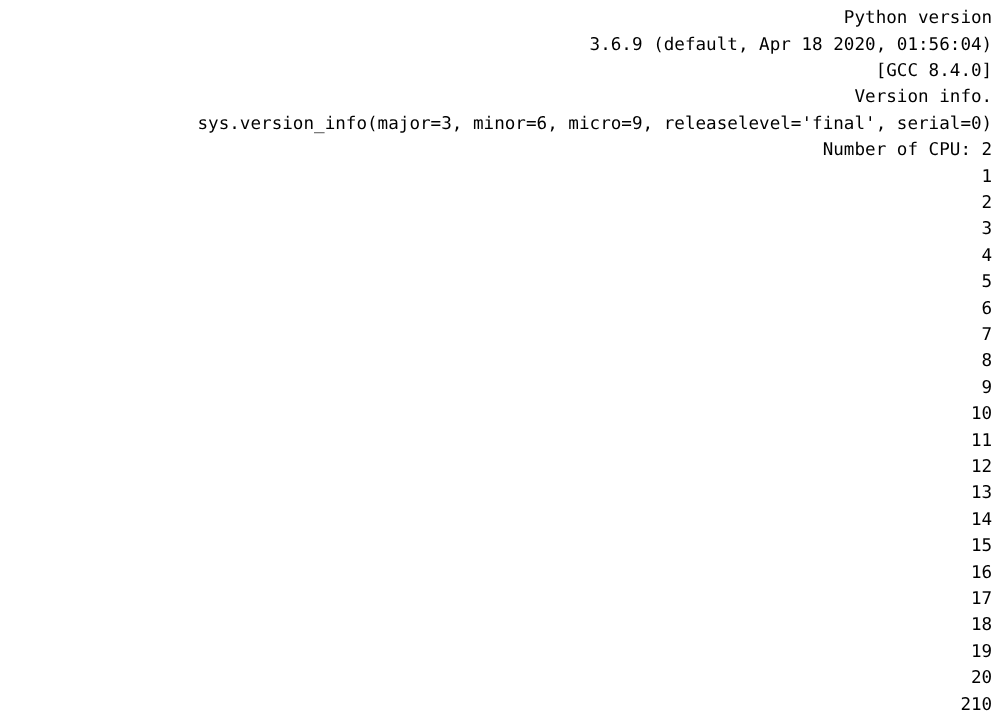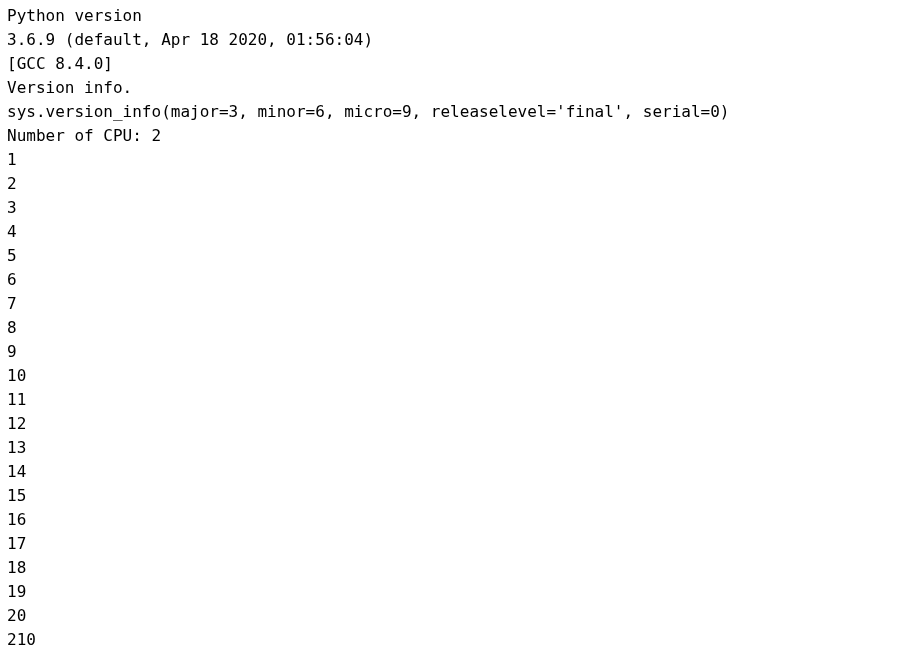--- a/index.html
+++ b/index.html
@@ -18,20 +18,21 @@
     width: 902px;
     height: 648px;
     background: #ffffff;
     color: #000000;
     padding: 4px 0 0 7px;
     font-family: "DejaVu Sans Mono", "Liberation Mono", monospace;
     font-size: 16px;
     line-height: 24px;
     white-space: pre;
     letter-spacing: 0;
+    text-align: right;
   }
   .out-line {
     display: block;
     height: 24px;
     line-height: 24px;
     white-space: pre;
     font-family: "DejaVu Sans Mono", "Liberation Mono", monospace;
     font-size: 16px;
     color: #000000;
   }

